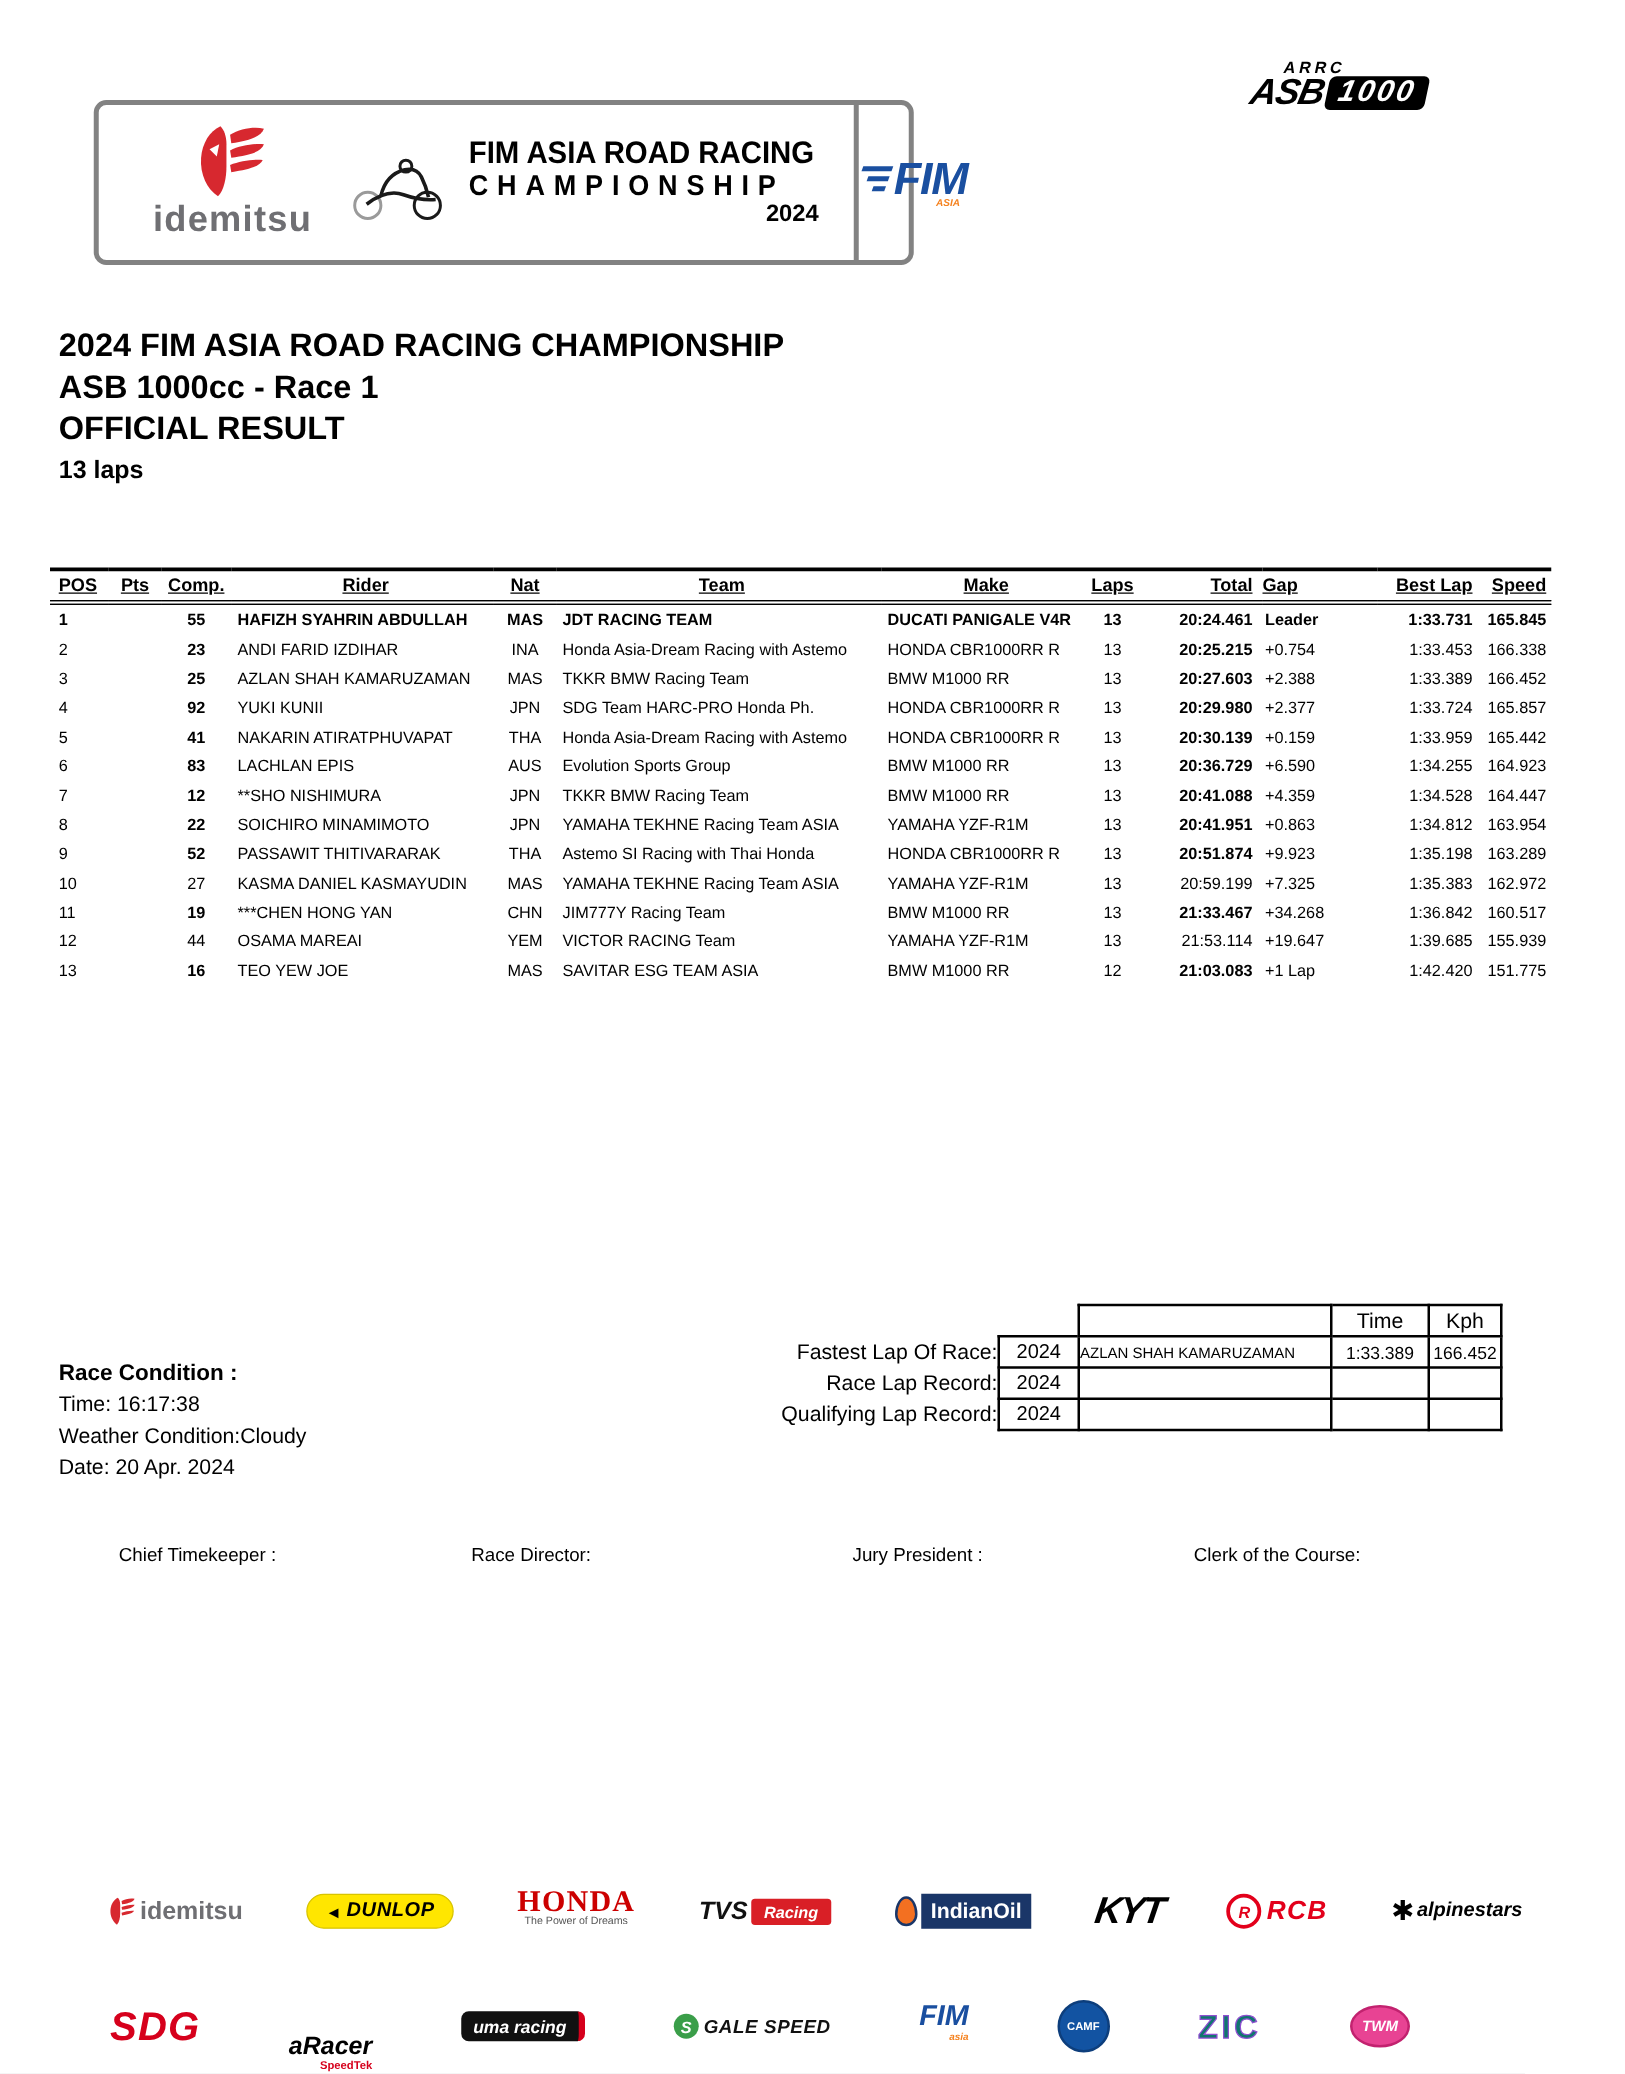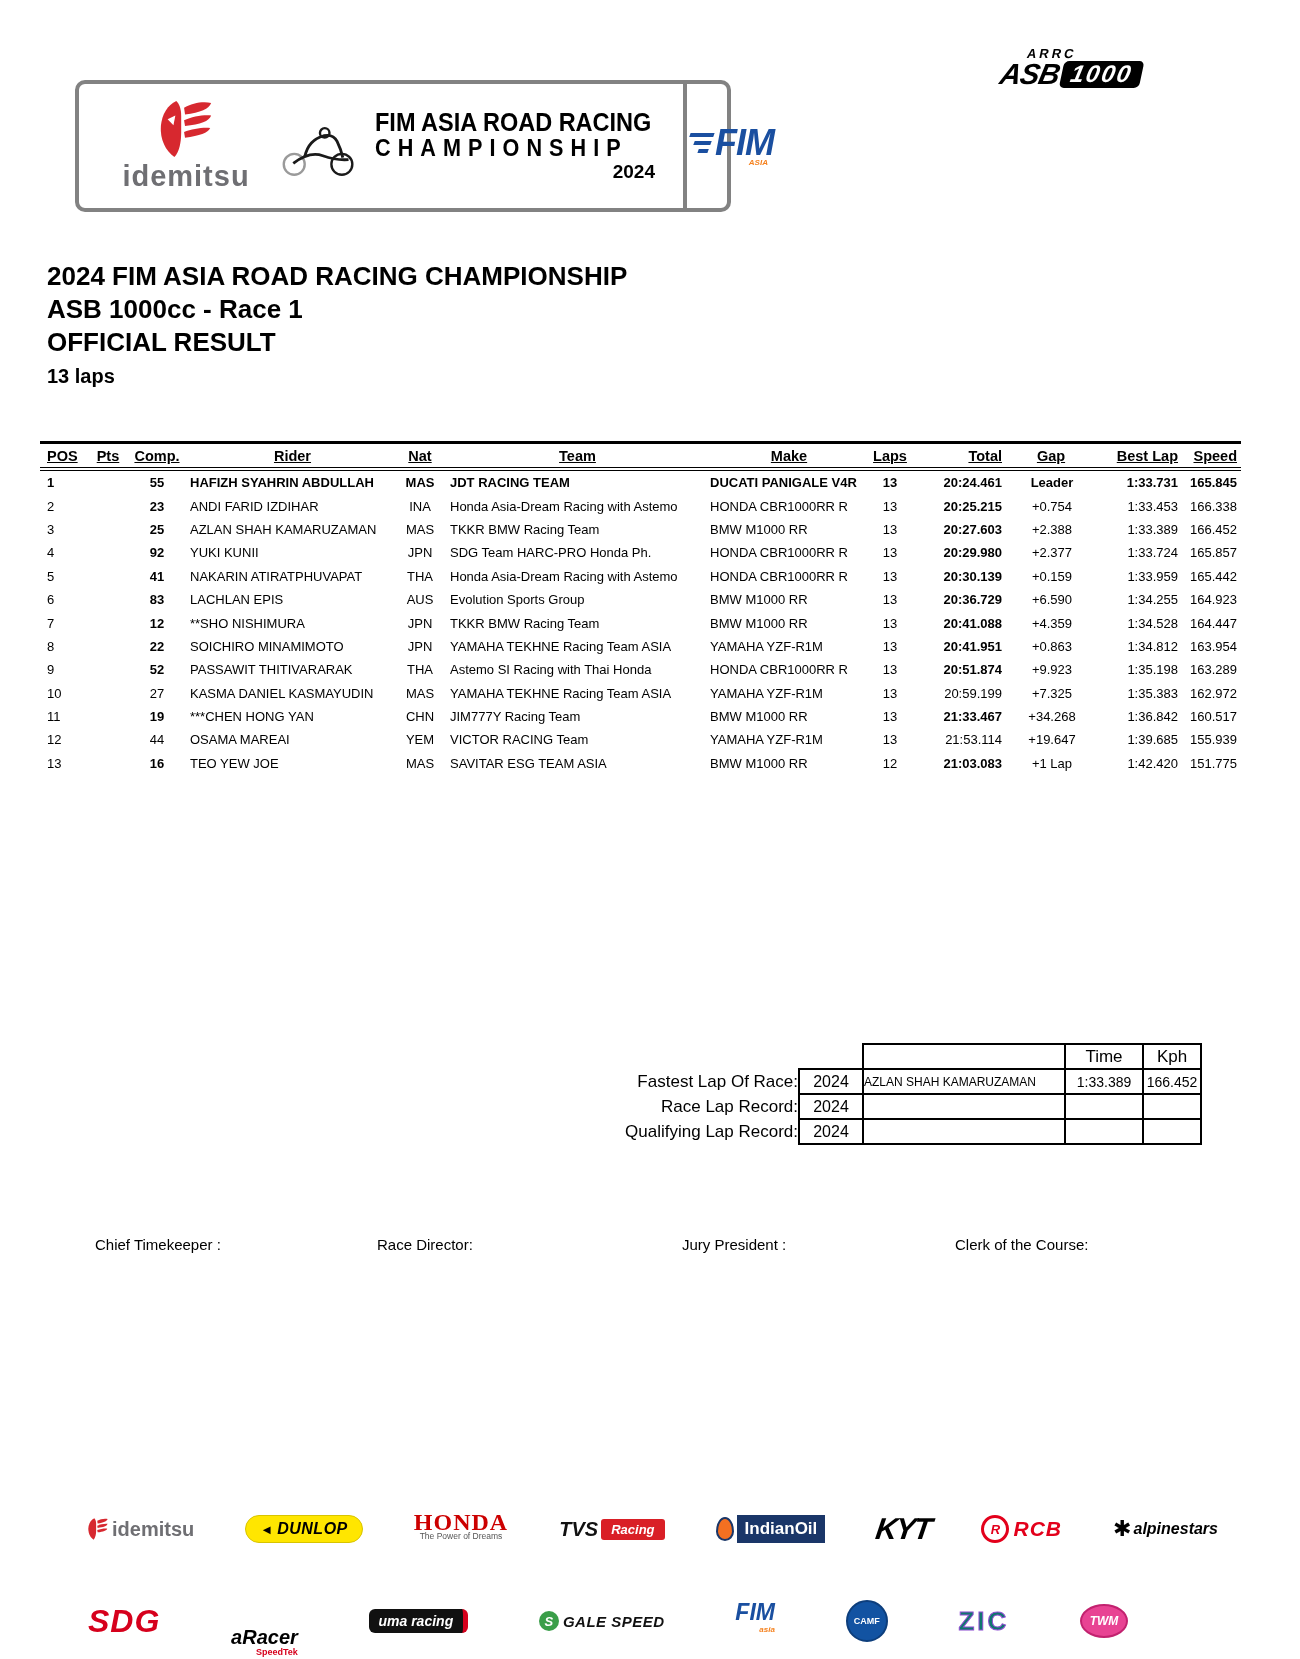--- a/index.html
+++ b/index.html
@@ -38,35 +38,35 @@
   .fim-lines i:nth-child(3){width:10px;}
   .fim-text{color:#1a4fa0;font-size:36px;font-weight:900;font-style:italic;letter-spacing:-1px;line-height:34px;}
   .fim-sub{color:#f5821f;font-size:8px;font-weight:700;font-style:italic;margin-top:-2px;align-self:flex-end;margin-right:6px;}
 
   
   .title-block{position:absolute;left:47px;top:260px;}
   .title-line{font-size:26px;font-weight:700;line-height:33px;white-space:nowrap;}
   .laps-note{font-size:20px;font-weight:700;margin-top:6px;}
 
   
-  .results{position:absolute;left:40px;top:441px;border-collapse:collapse;table-layout:fixed;width:1150px;}
+  .results{position:absolute;left:40px;top:454px;border-collapse:collapse;table-layout:fixed;width:1150px;}
   .results th{border-top:3px solid #000;border-bottom:4px double #000;font-size:14.5px;font-weight:700;
     height:23px;padding:0;white-space:nowrap;}
   .results th span{text-decoration:underline;}
   .results td{font-size:13px;height:23.4px;padding:0 2px;white-space:nowrap;overflow:hidden;}
   .c-pos{text-align:left;padding-left:7px !important;width:40px;}
   .c-pts{text-align:center;width:42px;}
   .c-comp{text-align:center;width:56px;}
   .c-rider{text-align:left;width:205px;padding-left:5px !important;}
   .c-nat{text-align:center;width:50px;}
   .c-team{text-align:left;width:255px;padding-left:5px !important;}
   .c-make{text-align:left;width:158px;padding-left:5px !important;}
   .c-laps{text-align:center;width:44px;}
   .c-total{text-align:right;width:90px;padding-right:8px !important;}
-  .c-gap{text-align:center;width:82px;padding-right:10px !important;}
+  .c-gap{text-align:left;width:82px;padding-right:10px !important;}
   .c-bl{text-align:right;width:76px;padding-right:6px !important;}
   .c-speed{text-align:right;width:53px;padding-right:4px !important;}
   th.c-pos{text-align:left;}
   th.c-rider,th.c-team,th.c-make{text-align:center;}
   tr[data-style="all-bold"] td{font-weight:700;}
   tr[data-style="num-bold"] td.c-comp,tr[data-style="num-bold"] td.c-total{font-weight:700;}
 
   
   .records{position:absolute;left:620px;top:1043px;border-collapse:collapse;table-layout:fixed;}
   .records td{height:23px;padding:0;}
@@ -418,20 +418,26 @@
         <tr>
       <td class="rec-label">Qualifying Lap Record:</td>
       <td class="rec-year bordered">2024</td>
       <td class="rec-name bordered"></td>
       <td class="rec-time bordered"></td>
       <td class="rec-kph bordered"></td>
     </tr>
       </tbody>
     </table>
 
+  <div class="race-cond">
+    <div class="rc-title">Race Condition :</div>
+    <div>Time: 16:17:38</div>
+    <div>Weather Condition:Cloudy</div>
+    <div>Date: 20 Apr. 2024</div>
+  </div>
 
   <div class="officials">
     <span class="off-0">Chief Timekeeper :</span>
     <span class="off-1">Race Director:</span>
     <span class="off-2">Jury President :</span>
     <span class="off-3">Clerk of the Course:</span>
   </div>
 
   <div class="sponsor-row sp-row1">
     <div class="sp sp-idemitsu">

